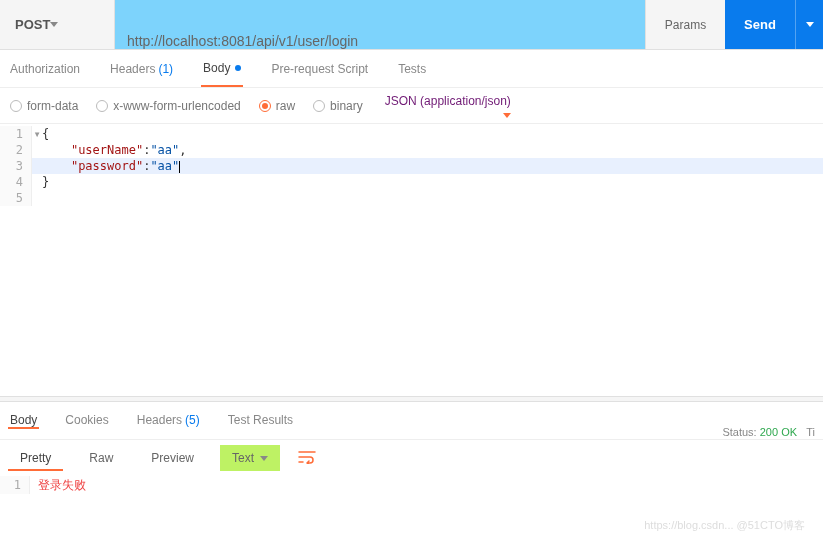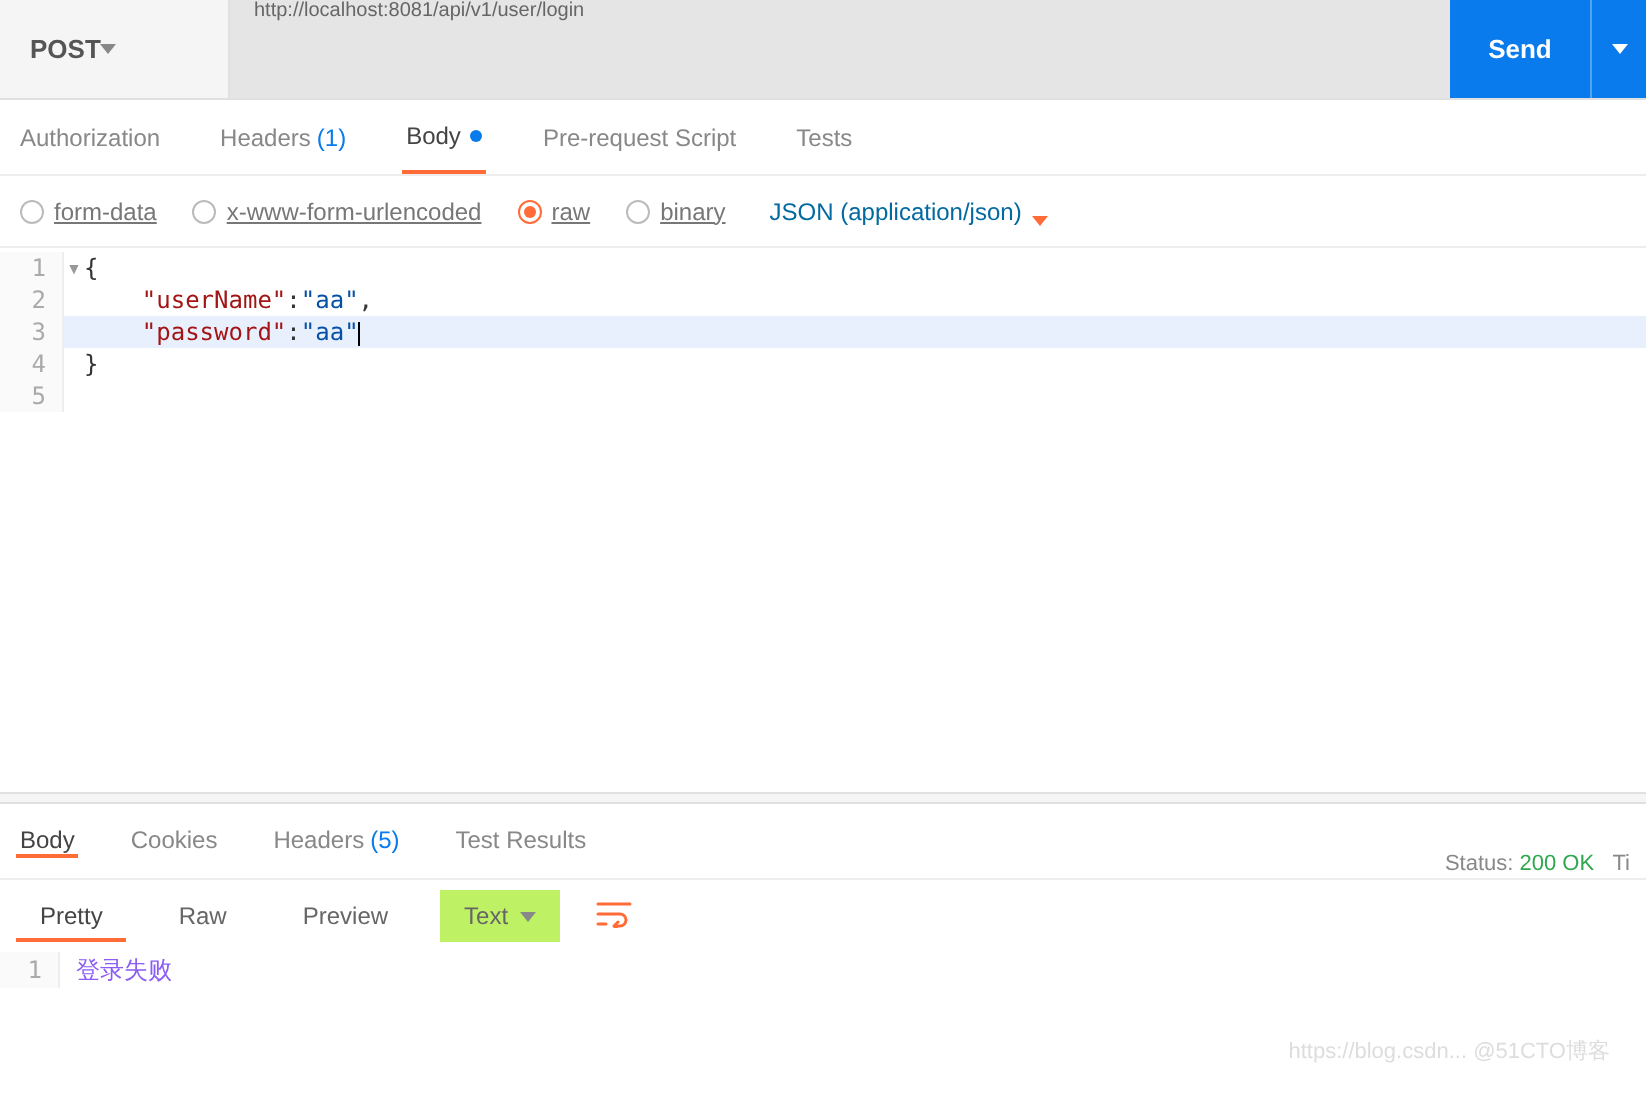--- a/index.html
+++ b/index.html
@@ -1,33 +1,33 @@
 <!DOCTYPE html>
 <html><head>
 <meta charset="utf-8">
 <style>
 * { box-sizing: border-box; margin: 0; padding: 0; }
 body { font-family: -apple-system, BlinkMacSystemFont, "Segoe UI", Arial, sans-serif; font-size: 12px; color: #444; background: #fff; width: 823px; height: 551px; overflow: hidden; }
 .top-bar { display: flex; height: 50px; border-bottom: 1px solid #e0e0e0; }
 .method { width: 115px; background: #f5f5f5; display: flex; align-items: center; padding: 0 15px; color: #555; font-weight: 600; font-size: 13px; border-right: 1px solid #e0e0e0; cursor: pointer; }
-.url { flex: 1; display: flex; align-items: flex-start; padding: 0 12px; color: #666; font-size: 10px; background: #e5e5e5; }
+.url { flex: 1; display: flex; align-items: flex-end; padding: 0 12px; color: #666; font-size: 14px; background: #7dd3fc; }
 .params { width: 80px; background: #f5f5f5; display: flex; align-items: center; justify-content: center; color: #666; border-left: 1px solid #e0e0e0; cursor: pointer; }
 .send { width: 70px; background: #097BED; color: #ffffff; display: flex; align-items: center; justify-content: center; font-weight: 600; font-size: 13px; cursor: pointer; }
 .send-drop { width: 28px; background: #097BED; border-left: 1px solid rgba(255,255,255,0.3); display: flex; align-items: center; justify-content: center; cursor: pointer; }
 .tabs { display: flex; height: 38px; align-items: center; padding: 0 8px; border-bottom: 1px solid #eee; gap: 26px; }
 .tab { color: #888; cursor: pointer; padding: 0 2px; height: 100%; display: flex; align-items: center; }
 .tab.active { color: #444; border-bottom: 2px solid #ff6c37; }
 .badge { color: #097BED; margin-left: 3px; }
 .dot { width: 6px; height: 6px; background: #097BED; border-radius: 50%; margin-left: 5px; display: inline-block; }
 .body-types { display: flex; align-items: center; height: 36px; padding: 0 10px; gap: 18px; border-bottom: 1px solid #eee; }
-.radio-item { display: flex; align-items: center; gap: 5px; color: #777; cursor: pointer; text-decoration: underline; }
+.radio-item { display: flex; align-items: center; gap: 5px; color: #777; cursor: pointer; }
 .radio { width: 12px; height: 12px; border: 1px solid #bbb; border-radius: 50%; display: flex; align-items: center; justify-content: center; }
 .radio.sel { border-color: #ff6c37; }
 .radio.sel::after { content: ""; width: 6px; height: 6px; background: #ff6c37; border-radius: 50%; }
-.json-select { color: #0369a1; display: flex; align-items: flex-end; gap: 5px; cursor: pointer; margin-left: 4px; }
+.json-select { color: #701a75; display: flex; align-items: flex-end; gap: 5px; cursor: pointer; margin-left: 4px; flex-direction: column; }
 .editor { font-family: Consolas, Monaco, monospace; font-size: 12px; line-height: 16px; padding-top: 2px; height: 272px; overflow: auto; }
 .gutter { display: inline-block; width: 32px; text-align: right; padding-right: 8px; color: #aaa; background: #fafafa; border-right: 1px solid #eee; user-select: none; }
 .line { white-space: pre; }
 .line.hl { background: #e8f0fe; }
 .fold { display:inline-block; width:10px; color:#999; text-align:center; }
 .k { color: #a31515; }
 .v { color: #0451a5; }
 .p { color: #333; }
 .cursor { display:inline-block; width:1px; height:12px; background:#000; vertical-align:middle; }
 .divider { height: 6px; background: #f5f5f5; border-top: 1px solid #e0e0e0; border-bottom: 1px solid #e0e0e0; }
@@ -35,35 +35,38 @@
 .resp-tabs .group { display: flex; gap: 24px; }
 .resp-tabs .status { margin-left: auto; color: #888; font-size: 11px; margin-top: 22px; }
 .status-val { color: #2fa84f; }
 .resp-tools { display: flex; align-items: center; height: 36px; padding: 0 8px; gap: 14px; background: #fff; }
 .tool-btn { background: #bef264; padding: 6px 12px; color: #666; cursor: pointer; display: flex; align-items: center; gap: 6px; }
 .tool-btn.active { color: #444; border-bottom: 2px solid #ff6c37; background: transparent; padding-bottom: 4px; text-align: center; }
 .wrap-icon { color: #ff6c37; cursor: pointer; padding: 4px; }
 .resp-body { font-family: Consolas, Monaco, monospace; font-size: 12px; line-height: 18px; }
 .resp-line { display: flex; }
 .resp-gutter { width: 30px; text-align: right; padding-right: 8px; color: #aaa; background: #fafafa; border-right: 1px solid #eee; }
-.resp-text { padding-left: 8px; color: #8b5cf6; text-align: center; }
+.resp-text { padding-left: 8px; color: #ef4444; text-align: center; }
 .watermark { position: absolute; right: 18px; bottom: 18px; color: #ddd; font-size: 11px; pointer-events: none; }
 .chev { width: 0; height: 0; border-left: 4px solid transparent; border-right: 4px solid transparent; border-top: 5px solid #888; display: inline-block; }
 .chev.white { border-top-color: #fff; }
 </style>
 </head>
 <body>
 
 <div class="top-bar">
   <div class="method">
     <span>POST</span>
     <span class="chev"></span>
   </div>
   <div class="url">
     <span>http://localhost:8081/api/v1/user/login</span>
+  </div>
+  <div class="params">
+    <span>Params</span>
   </div>
   <div class="send">
     <span>Send</span>
   </div>
   <div class="send-drop">
     <span class="chev white"></span>
   </div>
 </div>
 
 <div class="tabs">

